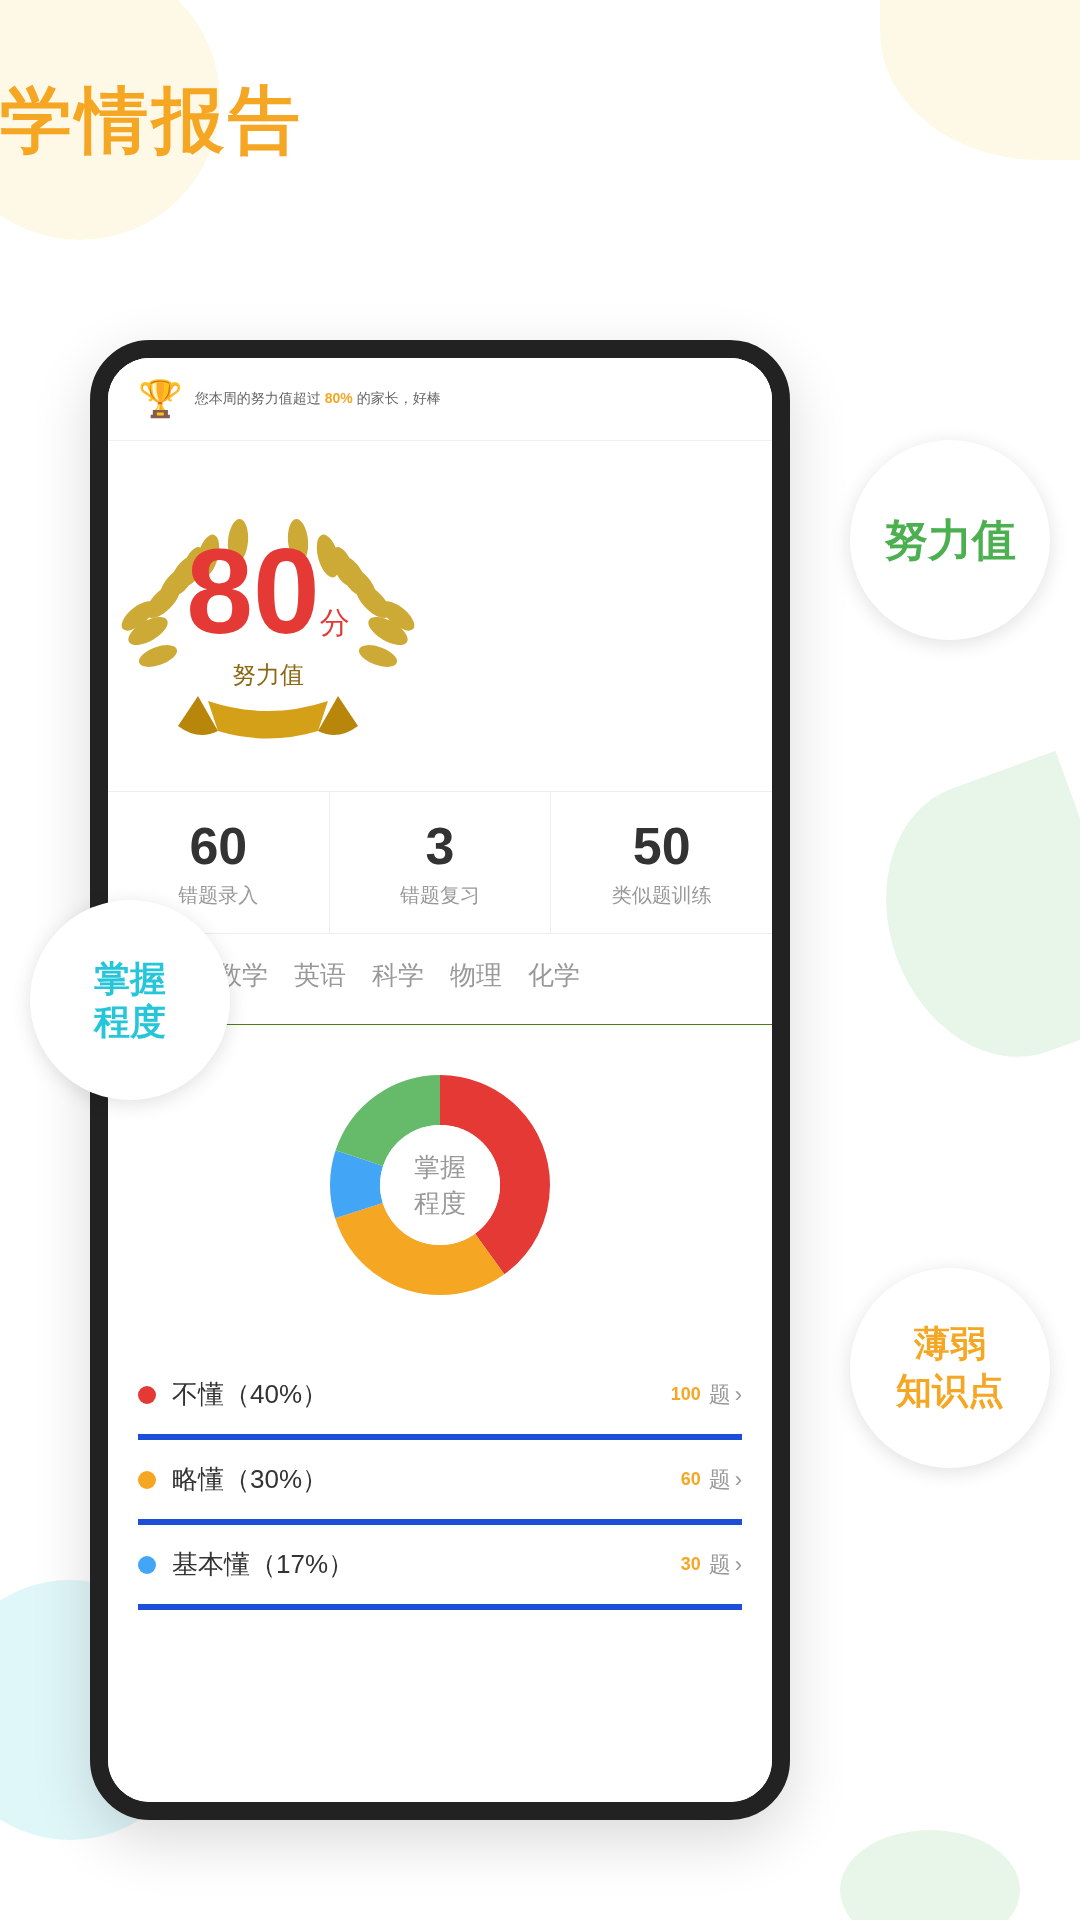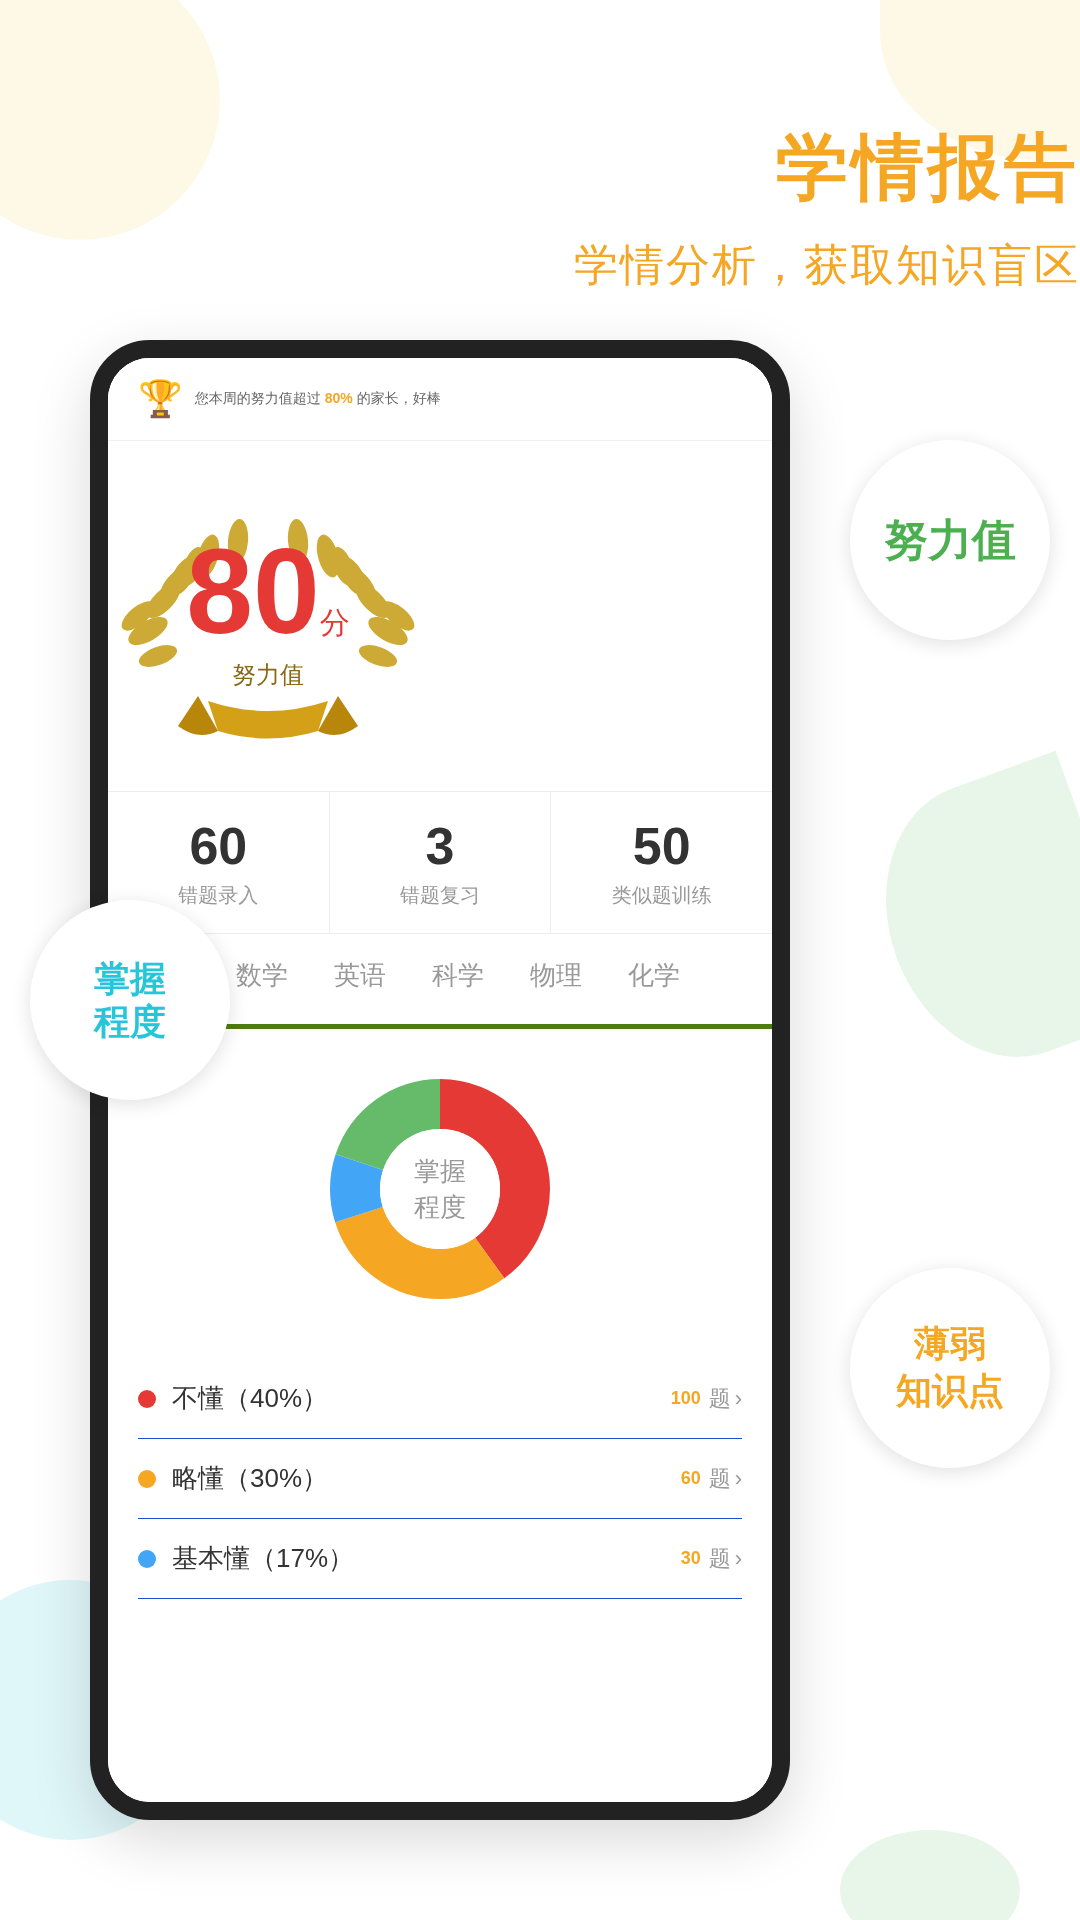--- a/index.html
+++ b/index.html
@@ -63,22 +63,22 @@
       height: 120px;
       background: #e8f5e9;
       border-radius: 50%;
       z-index: 0;
     }
 
     
     .header-area {
       position: relative;
       z-index: 1;
-      text-align: right;
-      padding-top: 120px;
+      text-align: left;
+      padding-top: 73px;
     }
     .main-title {
       font-size: 72px;
       font-weight: 900;
       color: #f5a623;
       letter-spacing: 4px;
       margin-bottom: 20px;
     }
     .sub-title {
       font-size: 44px;
@@ -203,22 +203,22 @@
     .stat-label {
       font-size: 20px;
       color: #999;
       margin-top: 6px;
     }
 
     
     .subject-tabs {
       display: flex;
       padding: 24px 30px;
-      gap: 46px;
-      border-bottom: 5px solid #4d7c0f;
+      gap: 26px;
+      border-bottom: 1px solid #4d7c0f;
       font-family: Liberation Serif, serif;
     }
     .subject-tab {
       font-size: 26px;
       color: #999;
       font-weight: 500;
       cursor: pointer;
     }
     .subject-tab.active {
       color: #f5a623;
@@ -255,21 +255,21 @@
     }
 
     
     .legend-section {
       padding: 10px 30px;
     }
     .legend-item {
       display: flex;
       align-items: center;
       padding: 22px 0;
-      border-bottom: 1px solid #1d4ed8;
+      border-bottom: 6px solid #1d4ed8;
     }
     .legend-dot {
       width: 18px;
       height: 18px;
       border-radius: 50%;
       margin-right: 16px;
       flex-shrink: 0;
     }
     .legend-text {
       font-size: 26px;
@@ -351,21 +351,20 @@
 <body>
 
 <div class="bg-shape-top-left"></div>
 <div class="bg-shape-top-right"></div>
 <div class="bg-shape-right-mid"></div>
 <div class="bg-shape-bottom-left"></div>
 <div class="bg-shape-bottom-right"></div>
 
 <div class="header-area">
   <div class="main-title">学情报告</div>
-  <div class="sub-title">学情分析，获取知识盲区</div>
 </div>
 
 <div class="phone-mockup">
   <div class="phone-content">
 
     <div class="notification-bar">
       <span class="trophy-icon">🏆</span>
       <span class="notification-text">
         <span>您本周的努力值超过</span>
         <span class="highlight">80%</span>

